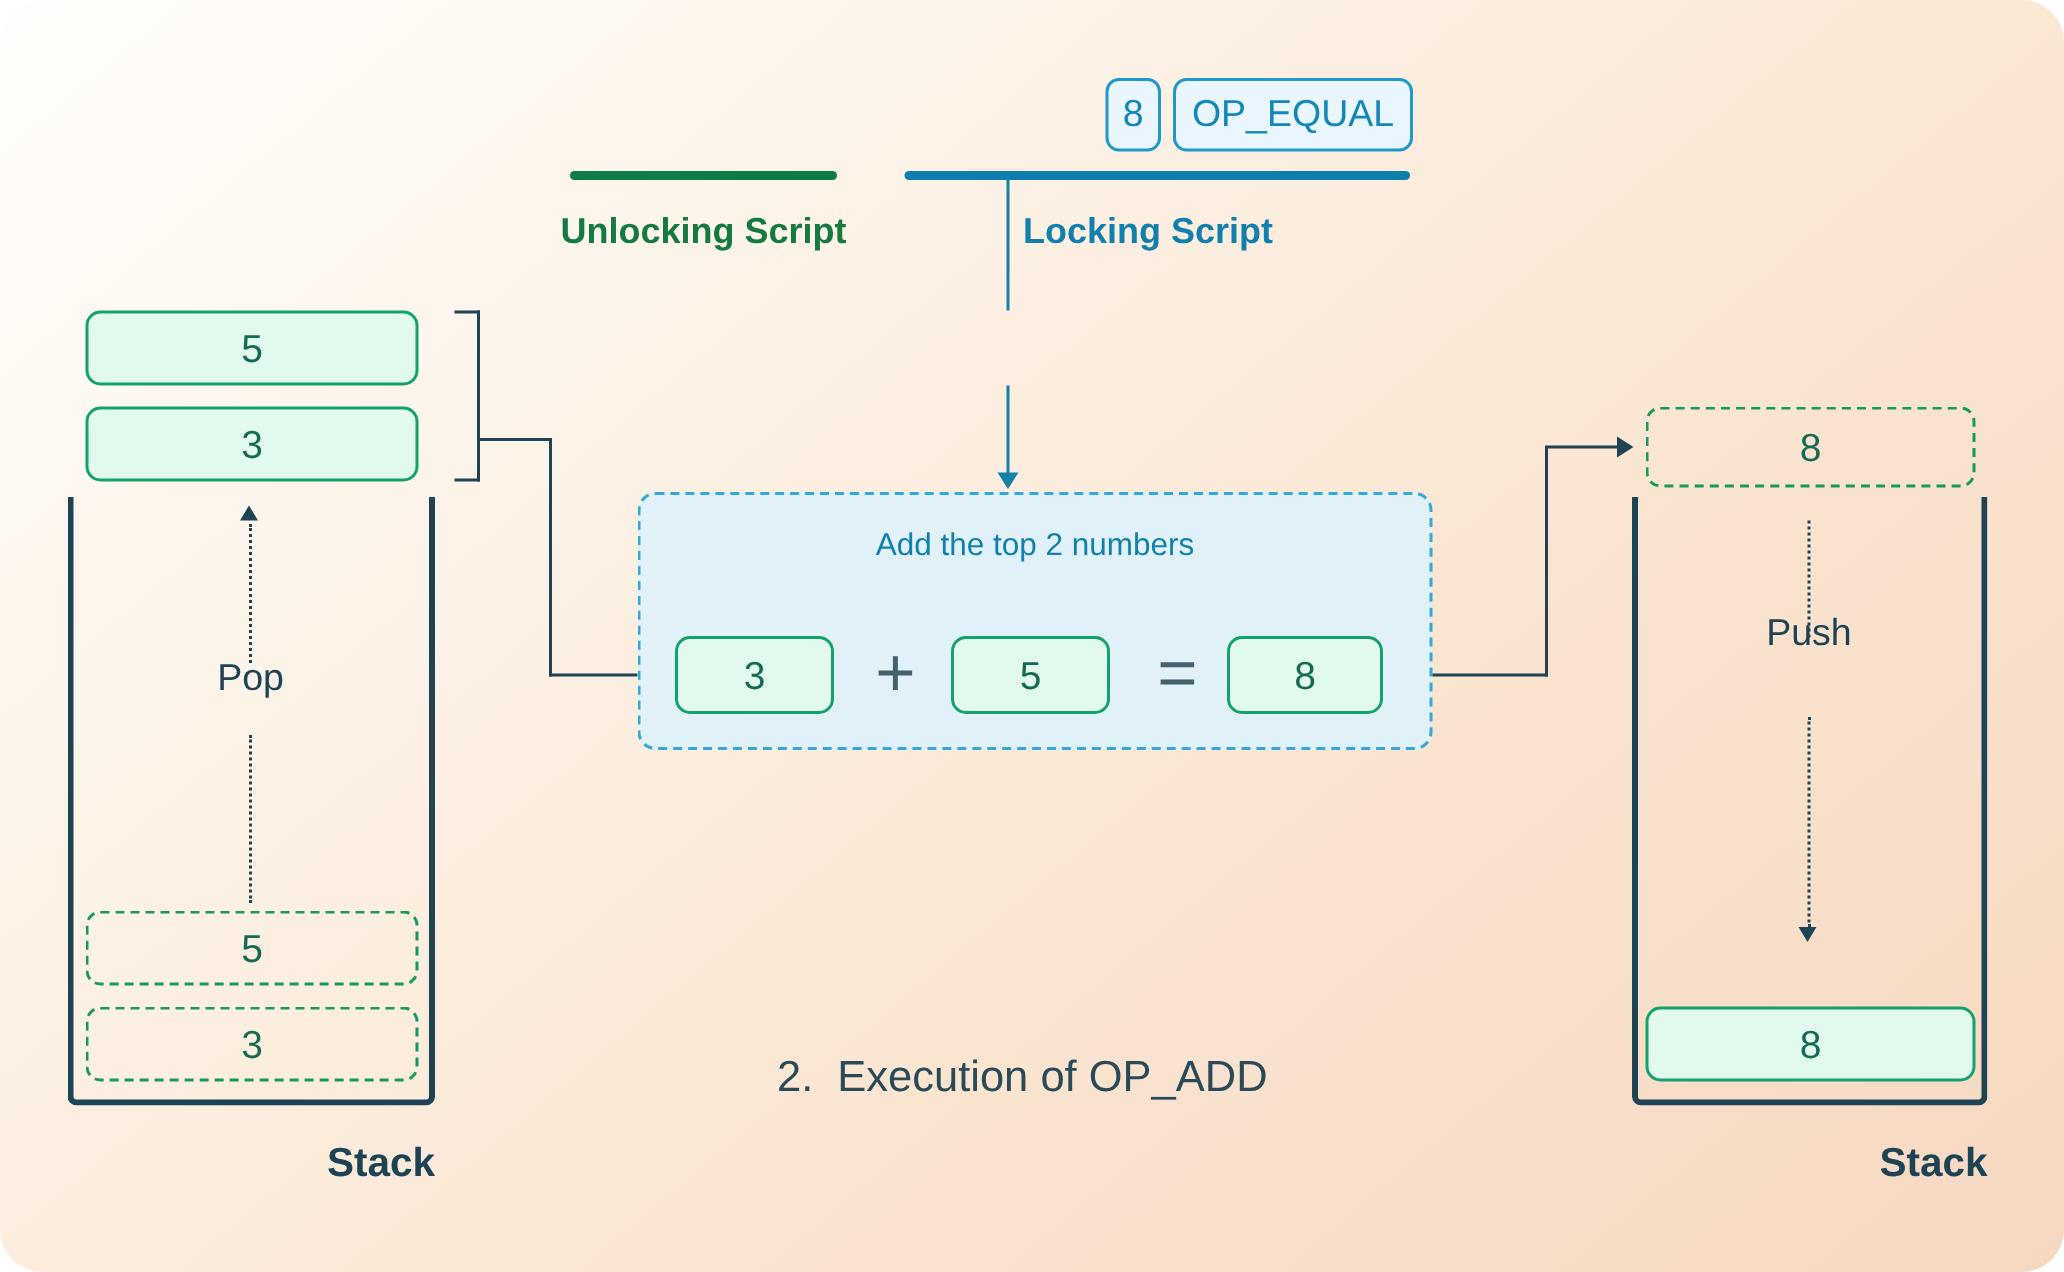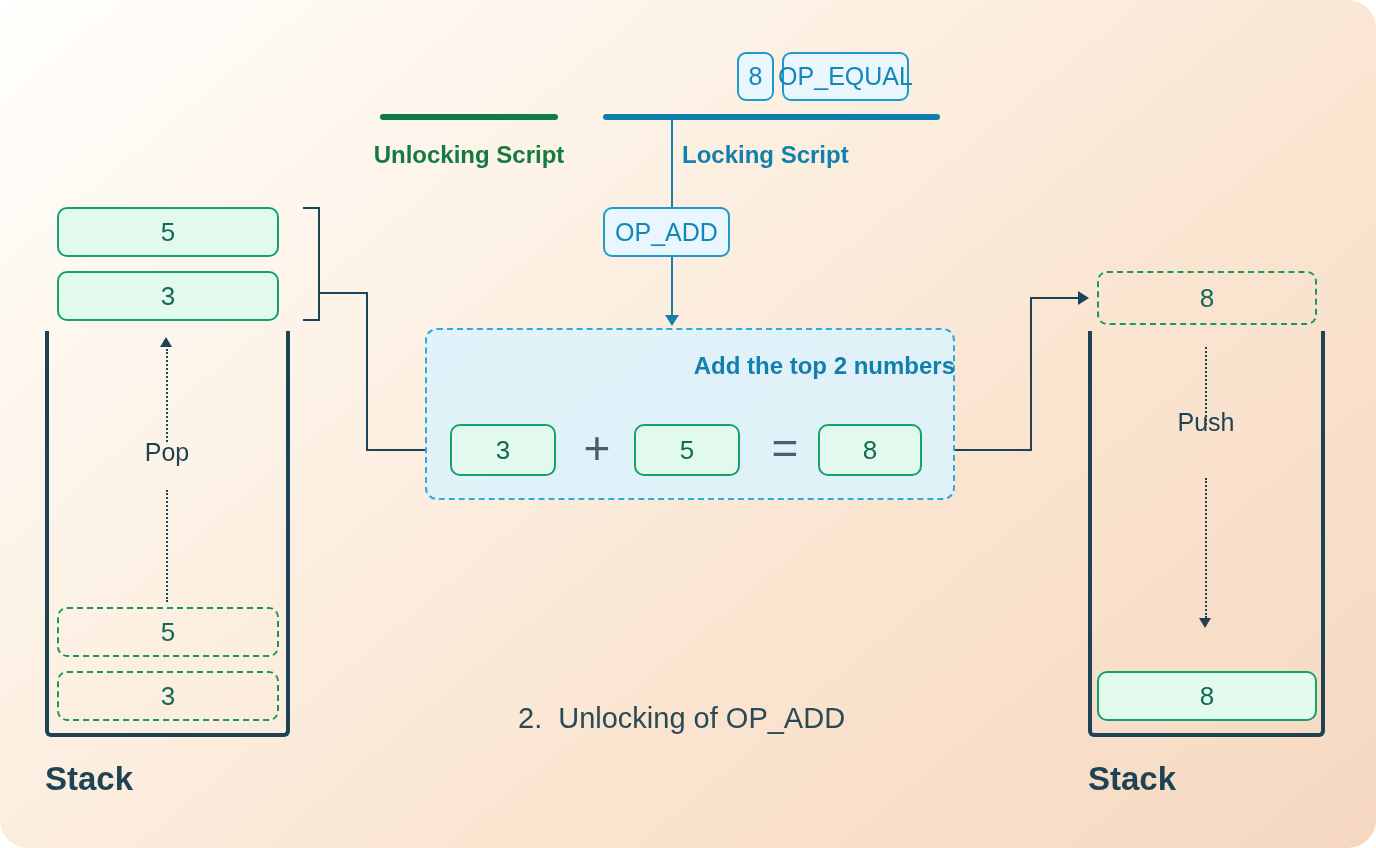--- a/index.html
+++ b/index.html
@@ -44,49 +44,48 @@
   .unlock-color { color: #157a3f; text-align: center; }
   .lock-color   { color: #1180ae; }
 
   .bracket {
     border-top: 2px solid #1d4355;
     border-right: 2px solid #1d4355;
     border-bottom: 2px solid #1d4355;
   }
 
   .action-label { font-size: 25px; color: #1d4355; text-align: center; }
-  .stack-title  { font-weight: bold; font-size: 33px; color: #1d4355; text-align: left; }
+  .stack-title  { font-weight: bold; font-size: 27px; color: #1d4355; text-align: right; }
 
   .add-panel {
     border: 2px dashed #35a8d8;
     border-radius: 12px;
     background: rgba(222, 242, 252, 0.9);
   }
-  .panel-title { font-weight: bold; font-size: 24px; color: #1180ae; text-align: right; }
+  .panel-title { font-weight: normal; font-size: 21px; color: #1180ae; text-align: center; }
   .op-sign { font-size: 46px; font-weight: 400; color: #45626c; }
 
   .caption { display: flex; gap: 16px; font-size: 29px; color: #2b4a57; }
 </style>
 </head>
 <body>
 
 <div class="canvas">
 
   <div class="abs box box-blue" style="left:737px; top:52px; width:37px; height:49px;">8</div>
-  <div class="abs box box-blue" style="left:782px; top:52px; width:127px; height:49px;">OP_EQUAL</div>
+  <div class="abs box box-blue" style="left:782px; top:52px; width:160px; height:49px;">OP_EQUAL</div>
 
   <div class="abs" style="left:380px; top:114px; width:178px; height:6px; border-radius:3px; background:#0e7d45;"></div>
   <div class="abs" style="left:603px; top:114px; width:337px; height:6px; border-radius:3px; background:#0e7fad;"></div>
 
   <div class="abs script-label lock-color" style="left:682px; top:141px;">Locking Script</div>
   <div class="abs script-label unlock-color" style="left:358px; top:141px; width:222px;">Unlocking Script</div>
 
   <div class="abs blue-line" style="left:671px; top:120px; width:2px; height:87px;"></div>
 
-  <div class="abs box box-blue" style="left:603px; top:207px; width:127px; height:50px;">OP_ADD</div>
 
   <div class="abs blue-line" style="left:671px; top:257px; width:2px; height:60px;"></div>
   <div class="abs tri tri-down-blue" style="left:665px; top:315px;"></div>
 
   <div class="abs box box-green" style="left:57px; top:207px; width:222px; height:50px;">5</div>
   <div class="abs box box-green" style="left:57px; top:271px; width:222px; height:50px;">3</div>
 
   <div class="abs bracket" style="left:303px; top:207px; width:17px; height:114px;"></div>
 
   <div class="abs ink-line" style="left:320px; top:292px; width:48px; height:2px;"></div>
@@ -127,16 +126,16 @@
   <div class="abs action-label" style="left:1160px; top:408px; width:92px;">Push</div>
   <div class="abs dotted-v" style="left:1205px; top:478px; height:140px;"></div>
   <div class="abs tri tri-down" style="left:1199px; top:618px;"></div>
 
   <div class="abs box box-green" style="left:1097px; top:671px; width:220px; height:50px;">8</div>
 
   <div class="abs stack-title" style="left:1088px; top:760px; width:237px;">Stack</div>
 
   <div class="abs caption" style="left:518px; top:702px;">
     <span>2.</span>
-    <span>Unlocking of OP_ADD</span>
+    <span>Execution of OP_ADD</span>
   </div>
 
 </div>
 
 </body></html>

